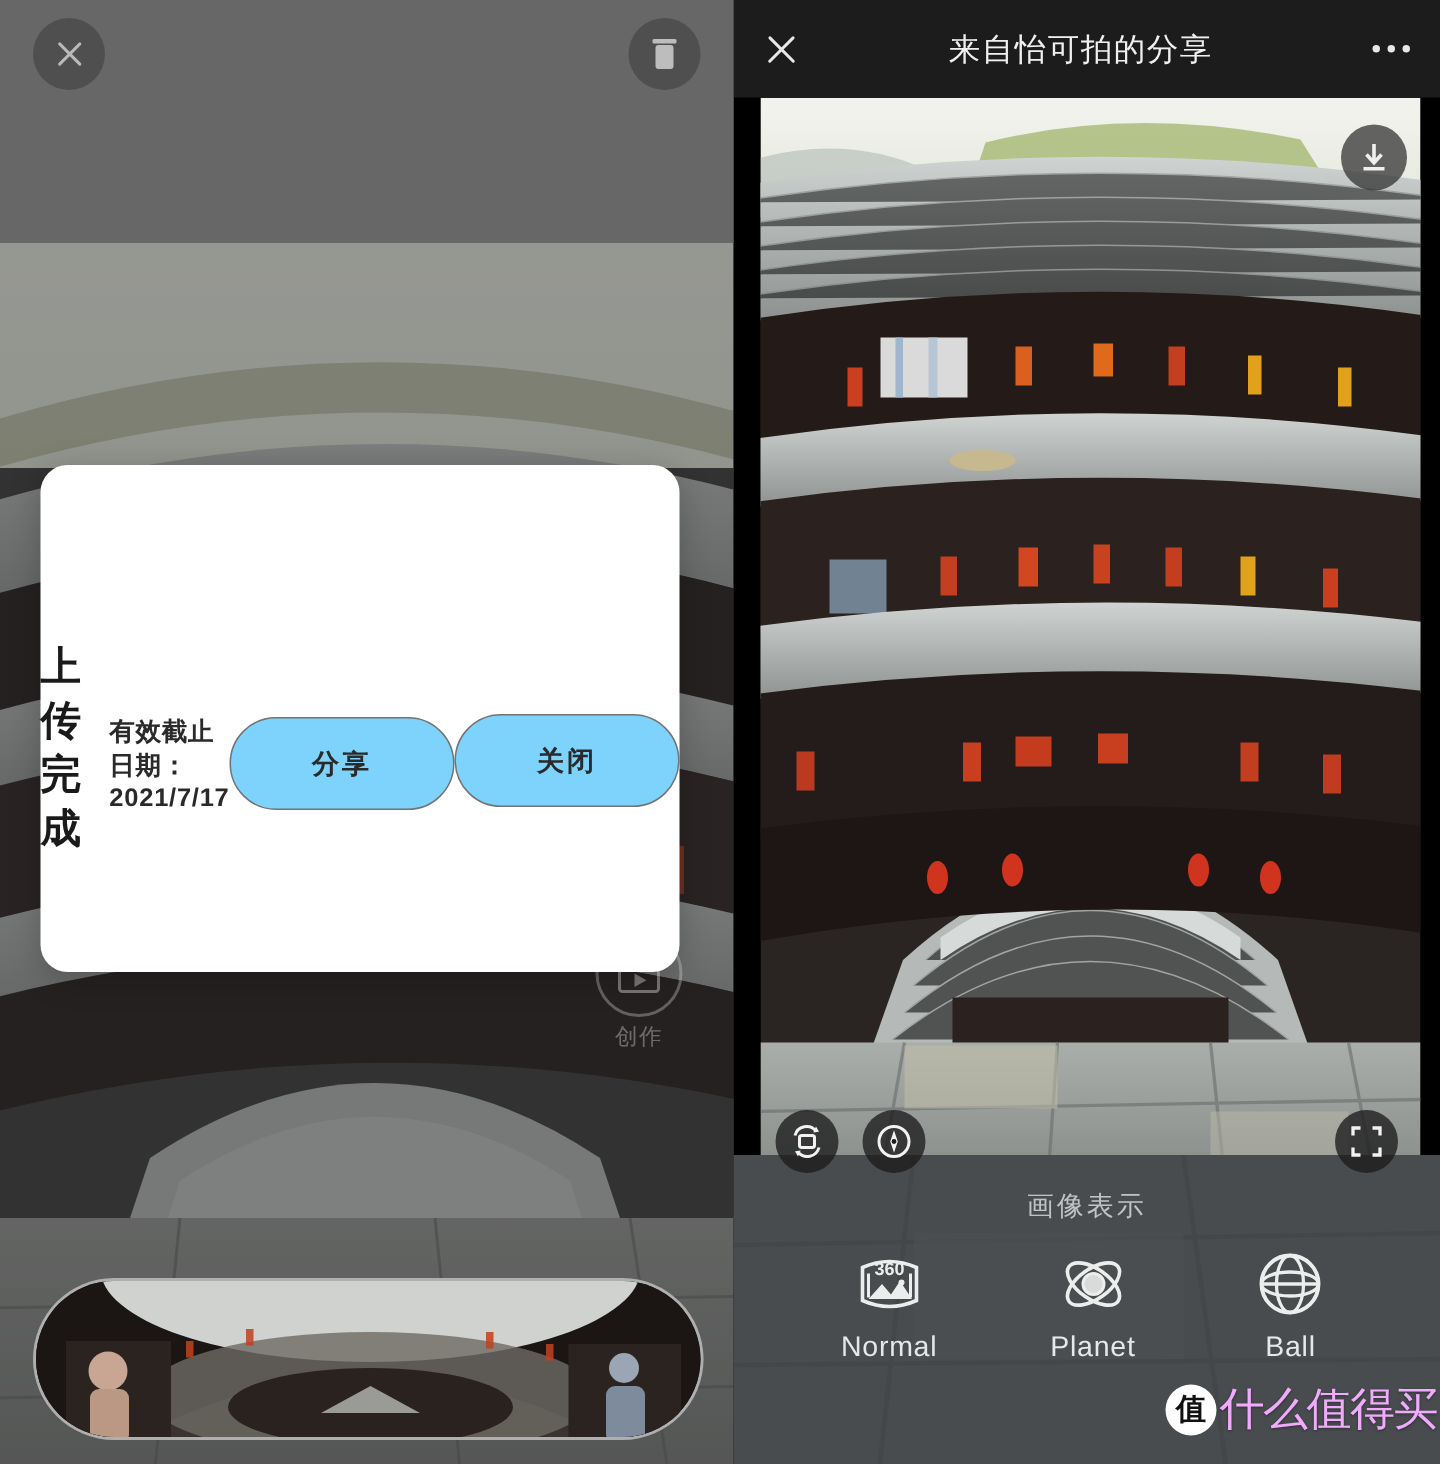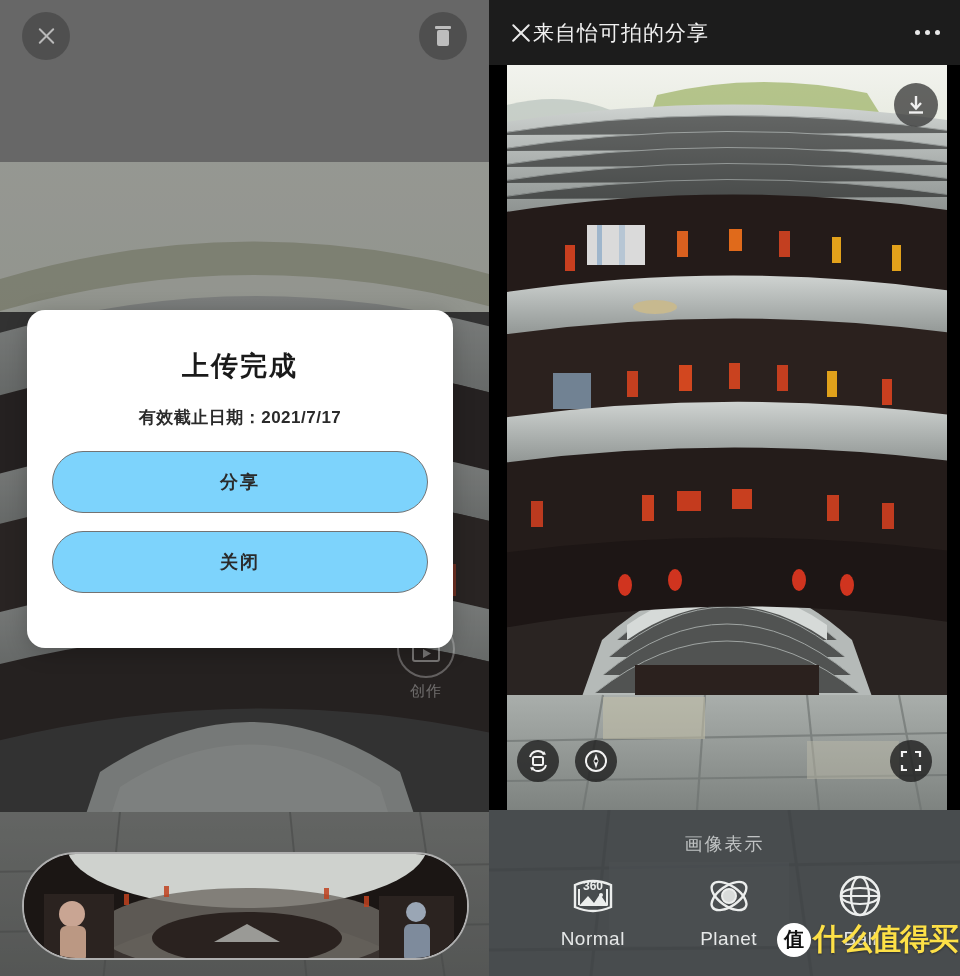--- a/index.html
+++ b/index.html
@@ -83,21 +83,21 @@
   .filmstrip .pano { position: absolute; left: 0; top: 0; width: 447px; height: 108px; }
 
   
   .dialog {
     position: absolute;
     left: 27px; top: 310px;
     width: 426px; height: 338px;
     background: #ffffff;
     border-radius: 18px;
     z-index: 20;
-    display: flex; flex-direction: column; align-items: center;
+    display: flex; flex-direction: row; align-items: center;
     padding-top: 38px;
     box-shadow: 0 4px 22px rgba(0,0,0,0.22);
   }
   .dialog-title {
     font-size: 27px; font-weight: bold; color: #1a1a1a;
     letter-spacing: 2px;
   }
   .dialog-sub {
     margin-top: 22px;
     font-size: 17px; font-weight: bold; color: #2a2a2a;
@@ -132,21 +132,21 @@
     z-index: 5;
   }
   .hdr-x { width: 24px; height: 24px; position: relative; flex: 0 0 auto; cursor: pointer; }
   .hdr-x::before, .hdr-x::after {
     content: ""; position: absolute; left: 0; top: 11px;
     width: 24px; height: 2.2px; background: #e8e8e8; border-radius: 1px;
   }
   .hdr-x::before { transform: rotate(45deg); }
   .hdr-x::after  { transform: rotate(-45deg); }
   .hdr-title {
-    flex: 1 1 auto; text-align: left;
+    flex: 1 1 auto; text-align: center;
     font-size: 21px; color: #f0f0f0; letter-spacing: 1px;
   }
   .hdr-dots { width: 32px; flex: 0 0 auto; text-align: right; cursor: pointer; display: flex; gap: 5px; justify-content: flex-end; }
   .hdr-dots i { width: 5px; height: 5px; border-radius: 50%; background: #e8e8e8; display: block; }
 
   .viewer {
     position: absolute; left: 0; top: 65px;
     width: 471px; height: 745px;
     background: #000;
     overflow: hidden;
@@ -171,21 +171,21 @@
     background: rgba(28,28,28,0.78);
     display: flex; align-items: center; justify-content: center;
     cursor: pointer;
   }
   .ctrl-rotate { left: 28px; bottom: 28px; }
   .ctrl-gyro   { left: 86px; bottom: 28px; }
   .ctrl-full   { right: 28px; bottom: 28px; }
 
   .modebar {
     position: absolute; left: 0; bottom: 0;
-    width: 471px; height: 166px;
+    width: 471px; height: 206px;
     overflow: hidden;
     background: #4b4f51;
   }
   .modebar-bg { position: absolute; left: 0; top: -760px; width: 471px; height: 980px; opacity: 0.95; }
   .modebar-shade { position: absolute; inset: 0; background: rgba(60,64,66,0.55); }
   .modebar-title {
     position: absolute; left: 0; top: 22px; width: 471px;
     text-align: center;
     font-size: 18px; color: rgba(225,228,228,0.78);
     letter-spacing: 2px;
@@ -207,21 +207,21 @@
     display: flex; align-items: center; gap: 2px;
     z-index: 30;
   }
   .wm-badge {
     width: 34px; height: 34px; border-radius: 50%;
     background: #ffffff; color: #111;
     display: flex; align-items: center; justify-content: center;
     font-size: 20px; font-weight: bold;
   }
   .wm-text {
-    font-size: 30px; font-weight: bold; color: #fde047;
+    font-size: 30px; font-weight: normal; color: #f0abfc;
     letter-spacing: -1px;
     text-shadow: 0 1px 2px rgba(0,0,0,0.4);
   }
 </style>
 </head>
 <body>
 
 <div class="screen">
 
   <div class="left-panel">

